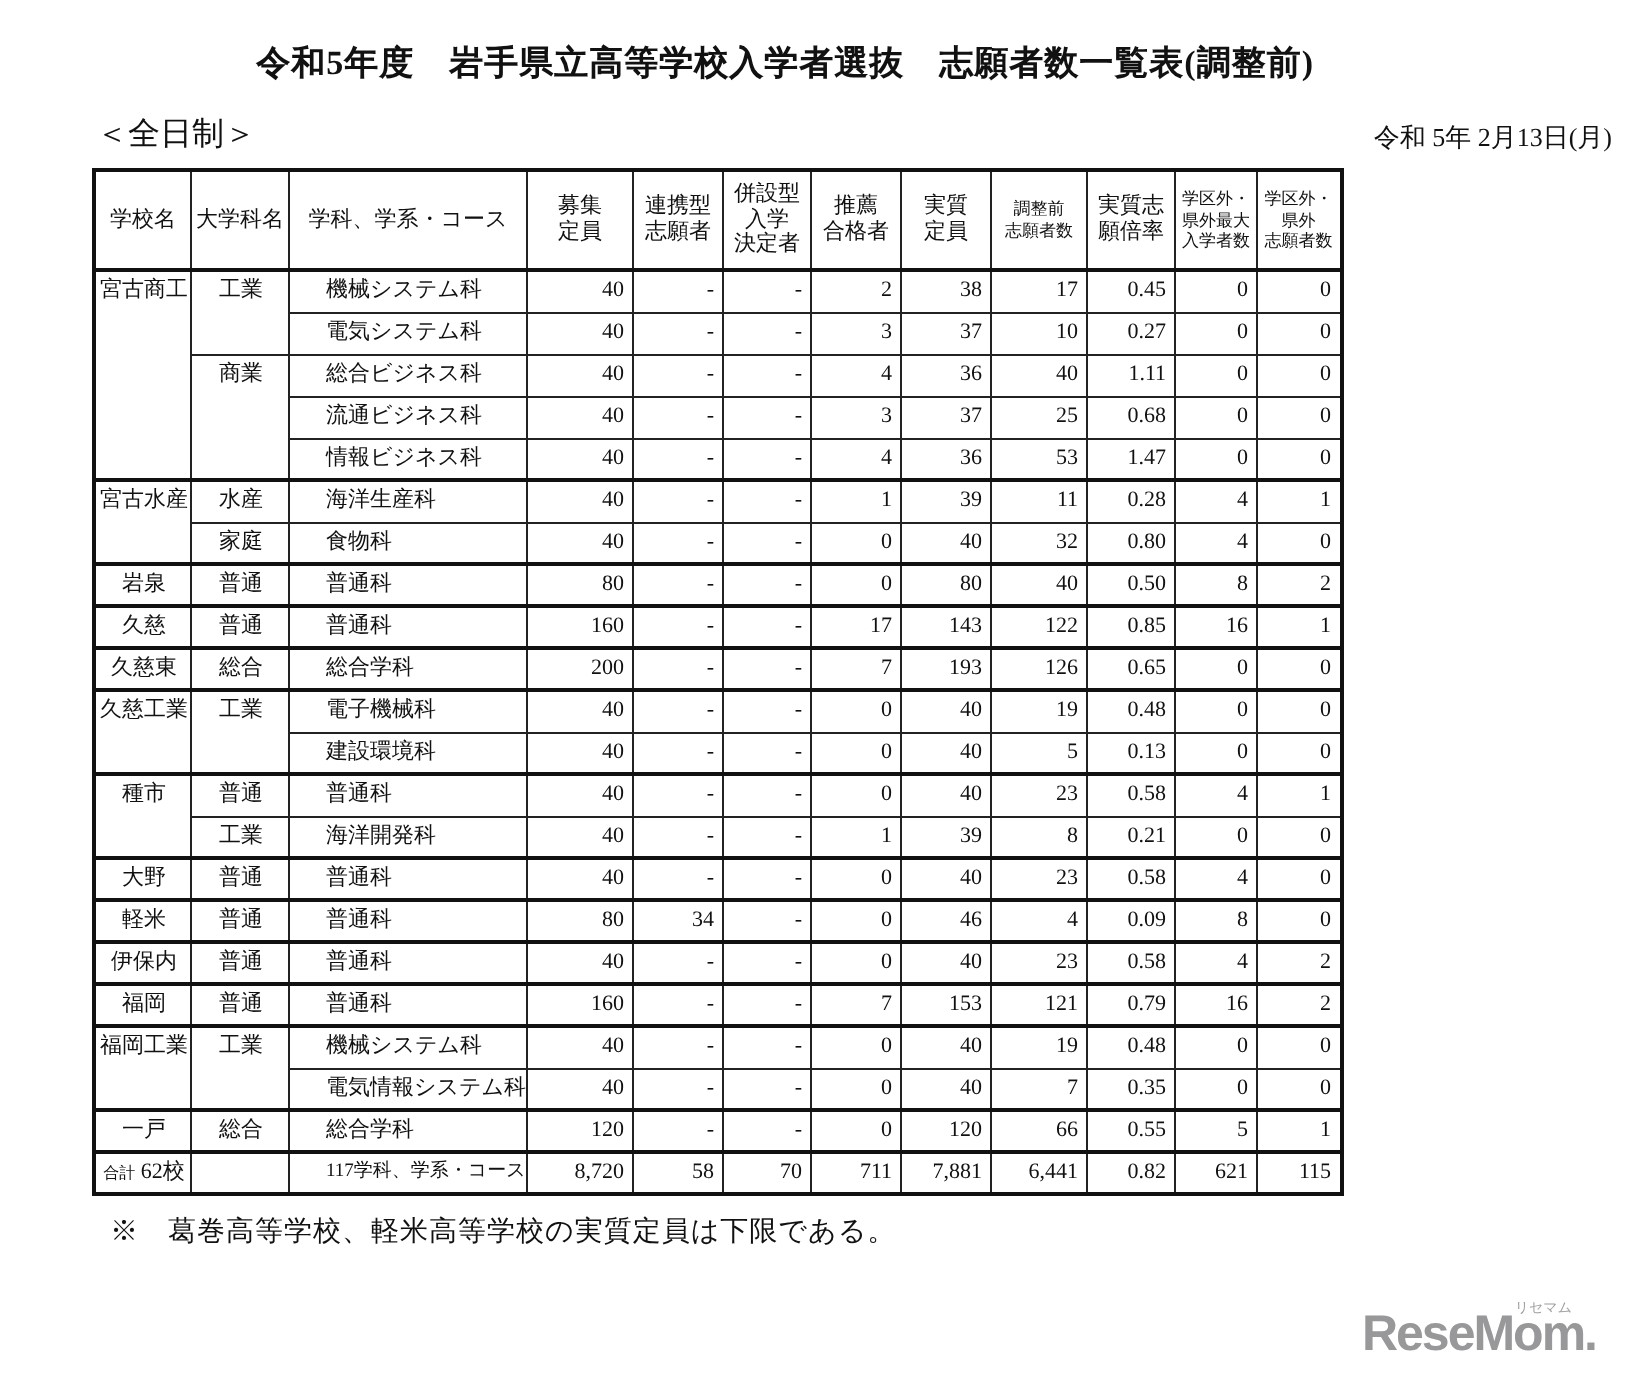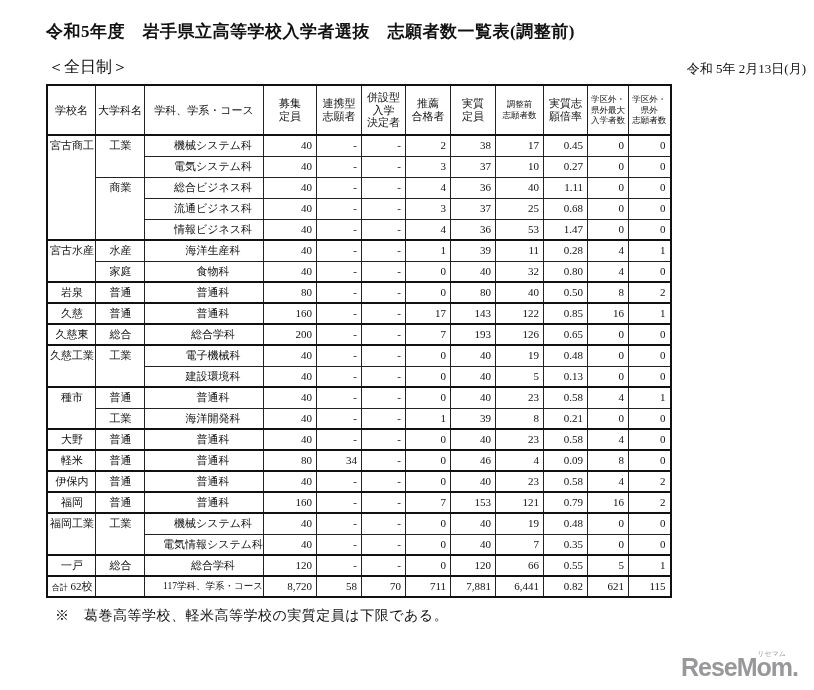--- a/index.html
+++ b/index.html
@@ -3,35 +3,35 @@
 <meta charset="utf-8">
 <style>
   html,body{margin:0;padding:0;}
   body{
     width:814px;height:690px;position:relative;background:#ffffff;
     font-family:"Liberation Serif","DejaVu Serif",serif;color:#111;
     overflow:hidden;
   }
   .title{
     position:absolute;left:46px;top:20px;width:611px;
-    text-align:left;font-size:17px;font-weight:bold;letter-spacing:.5px;
+    text-align:right;font-size:17px;font-weight:bold;letter-spacing:.5px;
     white-space:nowrap;
   }
   .subtitle{position:absolute;left:48px;top:57px;font-size:16px;}
   .date{position:absolute;right:8px;top:60px;font-size:13px;}
   .tablewrap{position:absolute;left:46px;top:84px;}
   table{border-collapse:collapse;border:2px solid #111;table-layout:fixed;}
   th,td{border:1px solid #222;font-size:11px;line-height:1.18;overflow:hidden;
         padding:0;white-space:nowrap;}
   thead th{height:46px;font-weight:normal;text-align:center;vertical-align:middle;
            border-bottom:2px solid #111;padding:1px;}
   thead th.small{font-size:8.5px;line-height:1.25;}
   tbody tr{height:21px;}
   td.c-school,td.c-dept{text-align:center;vertical-align:top;padding:3px 1px 0 2px;}
-  td.c-course{text-align:center;padding-left:18px;}
+  td.c-course{text-align:left;padding-left:18px;}
   td.c-num{text-align:right;padding-right:4px;}
   tr.group-start td{border-top:2px solid #111;}
   tr.total-row td{border-top:2px solid #111;}
   tr.total-row .lbl-small{font-size:8px;margin-top:36px;}
   .footnote{position:absolute;left:55px;top:607px;font-size:14px;letter-spacing:.5px;}
   .logo{
     position:absolute;right:16px;bottom:8px;
     font-family:"Liberation Sans","DejaVu Sans",sans-serif;
     font-weight:bold;font-size:25px;color:#98989a;letter-spacing:-1px;
   }

